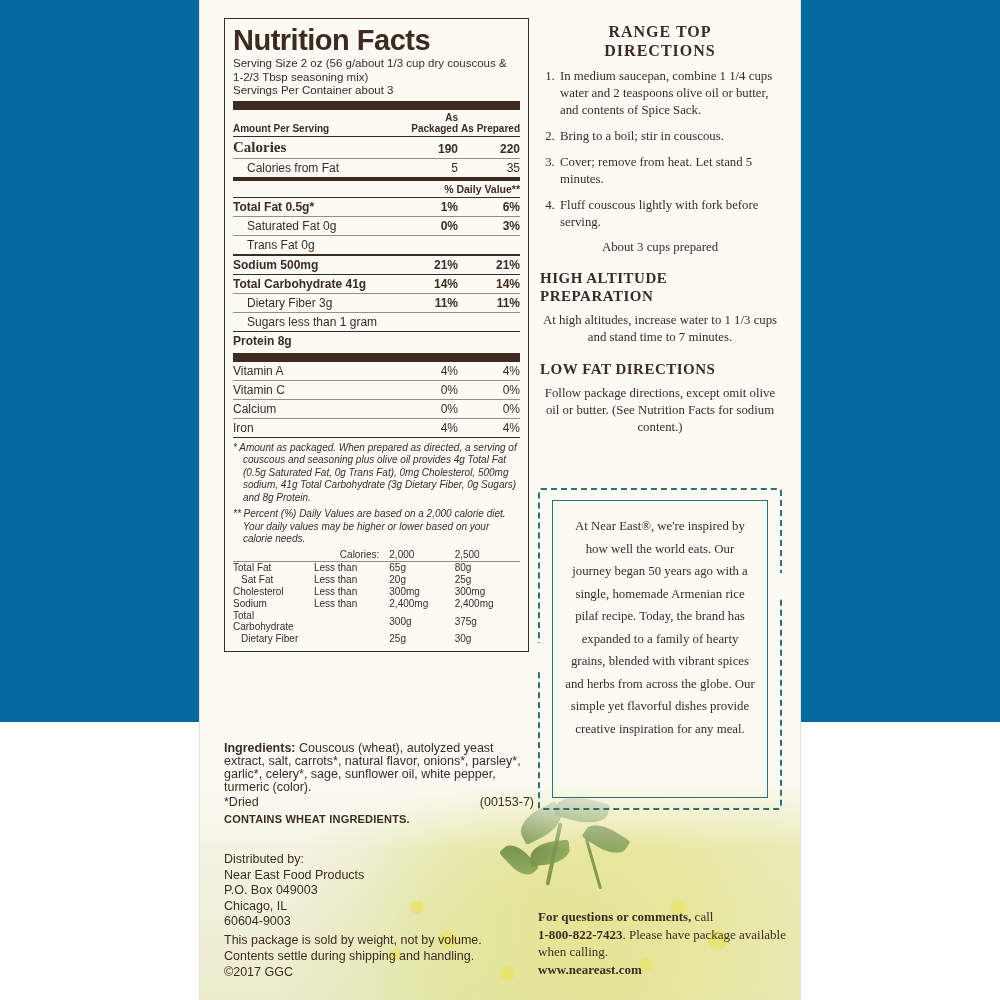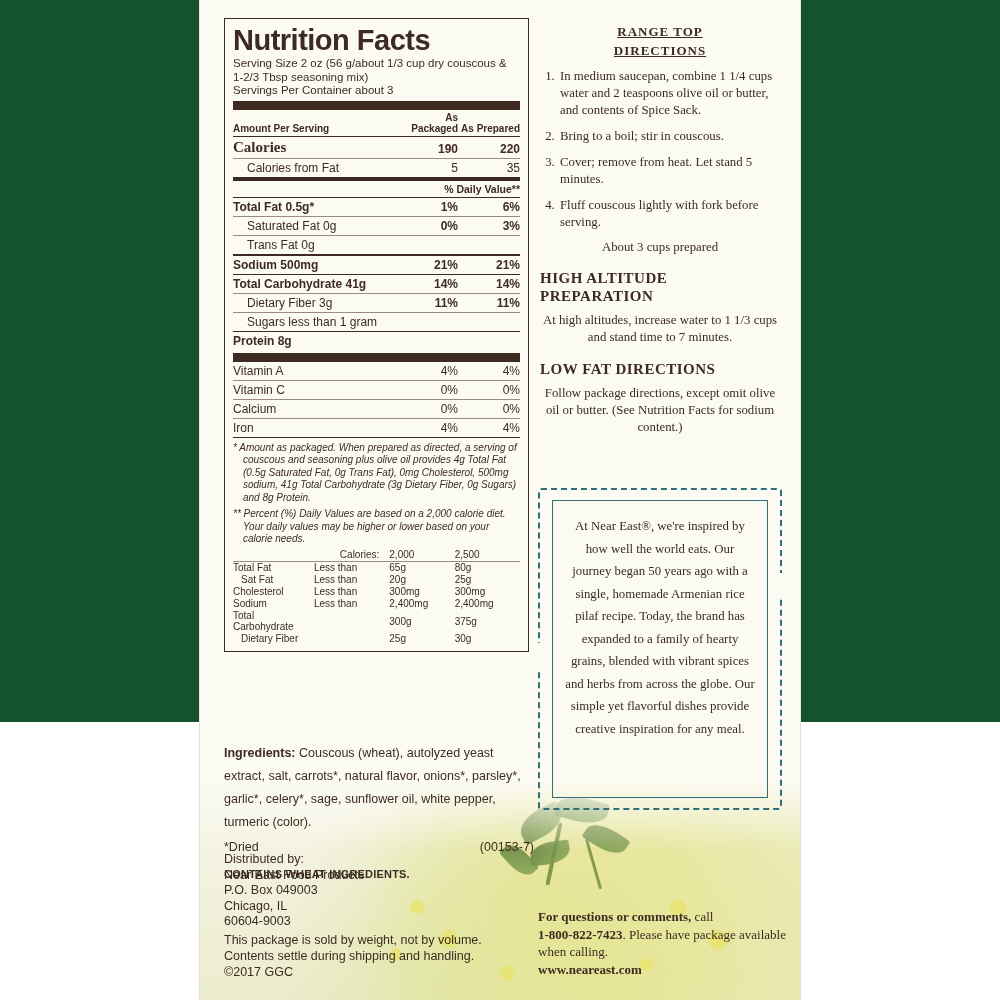--- a/index.html
+++ b/index.html
@@ -4,21 +4,21 @@
 <style>
   html,body{margin:0;padding:0;}
   body{
     width:1000px;height:1000px;
     background:#ffffff;
     font-family:"Liberation Sans", sans-serif;
     overflow:hidden;
   }
   #page{
     position:relative;width:1000px;height:722px;
-    background:#14532d;
+    background:#0369a1;
   }
   .panel{
     position:absolute;left:200px;top:0;width:600px;height:1000px;
     background:#fbfaf3;
     box-shadow:0 0 0 1px #e7e4d4;
     overflow:hidden;
   }
   .edge-left{position:absolute;left:200px;top:0;width:7px;height:1000px;background:#e3e0cf;}
   .edge-right{position:absolute;left:793px;top:0;width:7px;height:1000px;background:#e6e2d1;}
 
@@ -71,21 +71,21 @@
   .nf-foot{font-size:10px;line-height:12.5px;color:#3d2b22;margin-top:4px;}
   .nf-foot .blk{display:block;margin-top:4px;padding-left:10px;text-indent:-10px;font-style:italic;}
   table.dvtab{width:100%;border-collapse:collapse;font-size:10px;margin-top:3px;}
   table.dvtab td{padding:0.5px 0;}
   table.dvtab td.n{text-align:left;width:78px;}
   table.dvtab td.v{text-align:left;width:72px;}
 
   
   .ingredients{
     position:absolute;left:24px;top:742px;width:310px;
-    font-size:12.5px;line-height:23px;color:#3d2b22;
+    font-size:12.5px;line-height:13px;color:#3d2b22;
   }
   .ingredients .lbl{font-weight:bold;}
   .code{float:right;}
   .contains{font-weight:bold;font-size:11px;letter-spacing:0.2px;margin-top:4px;display:block;}
 
   
   .distrib{
     position:absolute;left:24px;top:852px;width:330px;
     font-size:12.5px;line-height:15.5px;color:#3d2b22;
   }
@@ -95,21 +95,21 @@
   }
 
   
   .right{
     position:absolute;left:340px;top:22px;width:240px;color:#3d2b22;
     font-family:"Liberation Serif", serif;
   }
   .h-serif{
     font-family:"Liberation Serif", serif;
     font-weight:bold;text-align:center;letter-spacing:1px;
-    font-size:13px;line-height:19px;margin:0 0 8px 0;text-decoration:underline;
+    font-size:16px;line-height:19px;margin:0 0 8px 0;
   }
   ol.steps{margin:0;padding-left:18px;font-size:12.8px;line-height:17px;}
   ol.steps li{margin-bottom:9px;padding-left:2px;}
   .about-prepared{text-align:center;font-size:12.8px;margin:6px 0 14px 0;}
   .p-center{text-align:center;font-size:12.8px;line-height:17px;margin:0 0 14px 0;}
   .h2-serif{
     font-family:"Liberation Serif", serif;font-weight:bold;text-align:left;
     font-size:15px;line-height:18px;letter-spacing:.5px;margin:4px 0 7px 0;
   }
 

